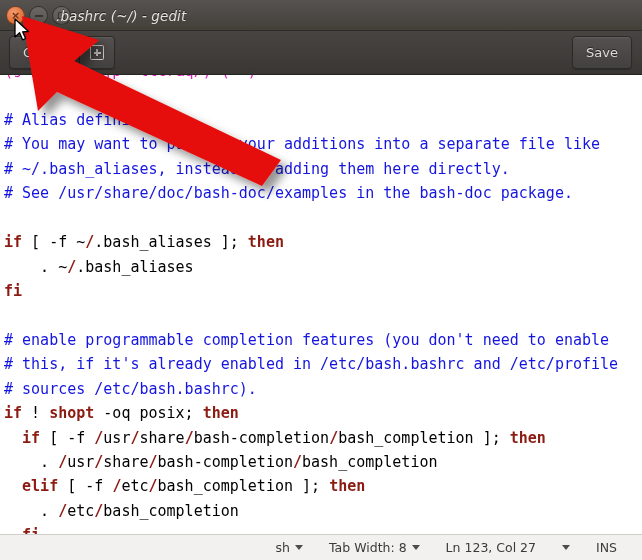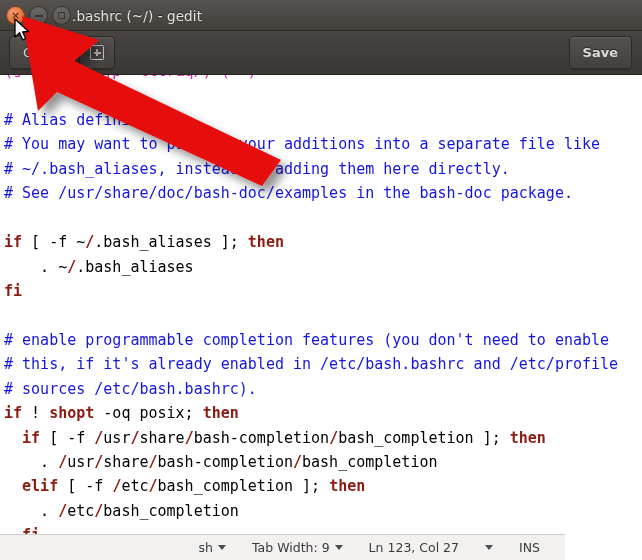--- a/index.html
+++ b/index.html
@@ -22,34 +22,35 @@
     border:1px solid rgba(0,0,0,.45);
   }
   .wbtn.close { background:radial-gradient(circle at 38% 32%,#f39b6f 0%,#e2743d 60%,#c75a28 100%); color:#6b3010; }
   .wbtn.min, .wbtn.max { background:linear-gradient(to bottom,#6a6764 0%,#585551 100%); color:#3a3836; }
   .wbtn .sq { width:7px; height:7px; border:1.6px solid #37352f; border-radius:1px; }
   .wbtn .dash { width:8px; height:2px; background:#37352f; }
 
   .wtitle {
     position:absolute; left:0; top:0; width:641px; height:31px;
     display:flex; align-items:center; justify-content:flex-start;
-    padding-left:72px;
+    padding-left:56px;
     color:#e6e3df; font-size:13.5px; letter-spacing:.1px;
     text-shadow:0 -1px 0 rgba(0,0,0,.55);
     pointer-events:none;
+    font-style:italic;
   }
 
   
   .toolbar {
     position:absolute; left:0; top:31px; width:642px; height:44px;
     background:linear-gradient(to bottom,#474441 0%,#403d3a 55%,#393734 100%);
     border-bottom:1px solid #26241f;
   }
   .tb-left { position:absolute; left:9px; top:5px; display:flex; align-items:center; gap:7px; }
-  .tb-right { position:absolute; right:10px; top:5px; display:flex; align-items:center; gap:7px;font-weight:bold; }
+  .tb-right { position:absolute; right:10px; top:5px; display:flex; align-items:center; gap:7px; }
   .tbtn {
     height:33px; min-width:34px; padding:0 13px;
     display:flex; align-items:center; justify-content:center; gap:6px;
     background:linear-gradient(to bottom,#545150 0%,#4a4745 55%,#434040 100%);
     border:1px solid #2c2a28; border-radius:4px;
     color:#dedbd7; font-size:13px;
     box-shadow:inset 0 1px 0 rgba(255,255,255,.08), 0 1px 1px rgba(0,0,0,.25);
     text-shadow:0 -1px 0 rgba(0,0,0,.5);
   }
   .tbtn.icononly { padding:0 9px; min-width:36px; }
@@ -70,21 +71,21 @@
     white-space:pre;
     color:#000000;
   }
   .code .ln { display:block; height:24.45px; }
   .cm   { color:#1515e0; }                      
   .kw   { color:#8c1b12; font-weight:bold;margin-top:28px; }    
   .mag  { color:#e020c0; }                      
 
   
   .statusbar {
-    position:absolute; left:0; top:534px; width:565px; height:26px;
+    position:absolute; left:0; top:534px; width:642px; height:26px;
     background:#f2f1ef; border-top:1px solid #cfcdc9;
     display:flex; align-items:center; justify-content:flex-end;
     padding-right:12px; gap:0;
     font-size:12.5px; color:#3b3b3b;
   }
   .sb-item { display:flex; align-items:center; gap:5px; padding:0 13px; white-space:nowrap; }
   .caret { width:0; height:0; border-left:4px solid transparent; border-right:4px solid transparent; border-top:5px solid #4c4c4c; }
 
   
   .arrow-layer { position:absolute; left:0; top:0; width:642px; height:560px; pointer-events:none; }
@@ -129,21 +130,21 @@
   <div class="editor">
     <div class="code" id="code-area"><span class="ln"><span class="mag">(§ //;s][;a]p  ttcr&amp;q/) ( ~)</span></span><span class="ln">&nbsp;</span><span class="ln"><span class="cm"># Alias definitions.</span></span><span class="ln"><span class="cm"># You may want to put all your additions into a separate file like</span></span><span class="ln"><span class="cm"># ~/.bash_aliases, instead of adding them here directly.</span></span><span class="ln"><span class="cm"># See /usr/share/doc/bash-doc/examples in the bash-doc package.</span></span><span class="ln">&nbsp;</span><span class="ln"><span class="kw">if</span> [ -f ~<span class="kw">/</span>.bash_aliases ]; <span class="kw">then</span></span><span class="ln">    . ~<span class="kw">/</span>.bash_aliases</span><span class="ln"><span class="kw">fi</span></span><span class="ln">&nbsp;</span><span class="ln"><span class="cm"># enable programmable completion features (you don't need to enable</span></span><span class="ln"><span class="cm"># this, if it's already enabled in /etc/bash.bashrc and /etc/profile</span></span><span class="ln"><span class="cm"># sources /etc/bash.bashrc).</span></span><span class="ln"><span class="kw">if</span> ! <span class="kw">shopt</span> -oq posix; <span class="kw">then</span></span><span class="ln">  <span class="kw">if</span> [ -f <span class="kw">/</span>usr<span class="kw">/</span>share<span class="kw">/</span>bash-completion<span class="kw">/</span>bash_completion ]; <span class="kw">then</span></span><span class="ln">    . <span class="kw">/</span>usr<span class="kw">/</span>share<span class="kw">/</span>bash-completion<span class="kw">/</span>bash_completion</span><span class="ln">  <span class="kw">elif</span> [ -f <span class="kw">/</span>etc<span class="kw">/</span>bash_completion ]; <span class="kw">then</span></span><span class="ln">    . <span class="kw">/</span>etc<span class="kw">/</span>bash_completion</span><span class="ln">  <span class="kw">fi</span></span></div>
   </div>
 
   <div class="statusbar">
     <div class="sb-item">
       <span>sh</span>
       <span class="caret"></span>
     </div>
     <div class="sb-item">
-      <span>Tab Width: 9</span>
+      <span>Tab Width: 8</span>
       <span class="caret"></span>
     </div>
     <div class="sb-item">
       <span>Ln 123, Col 27</span>
     </div>
     <div class="sb-item">
       <span class="caret"></span>
     </div>
     <div class="sb-item">
       <span>INS</span>

